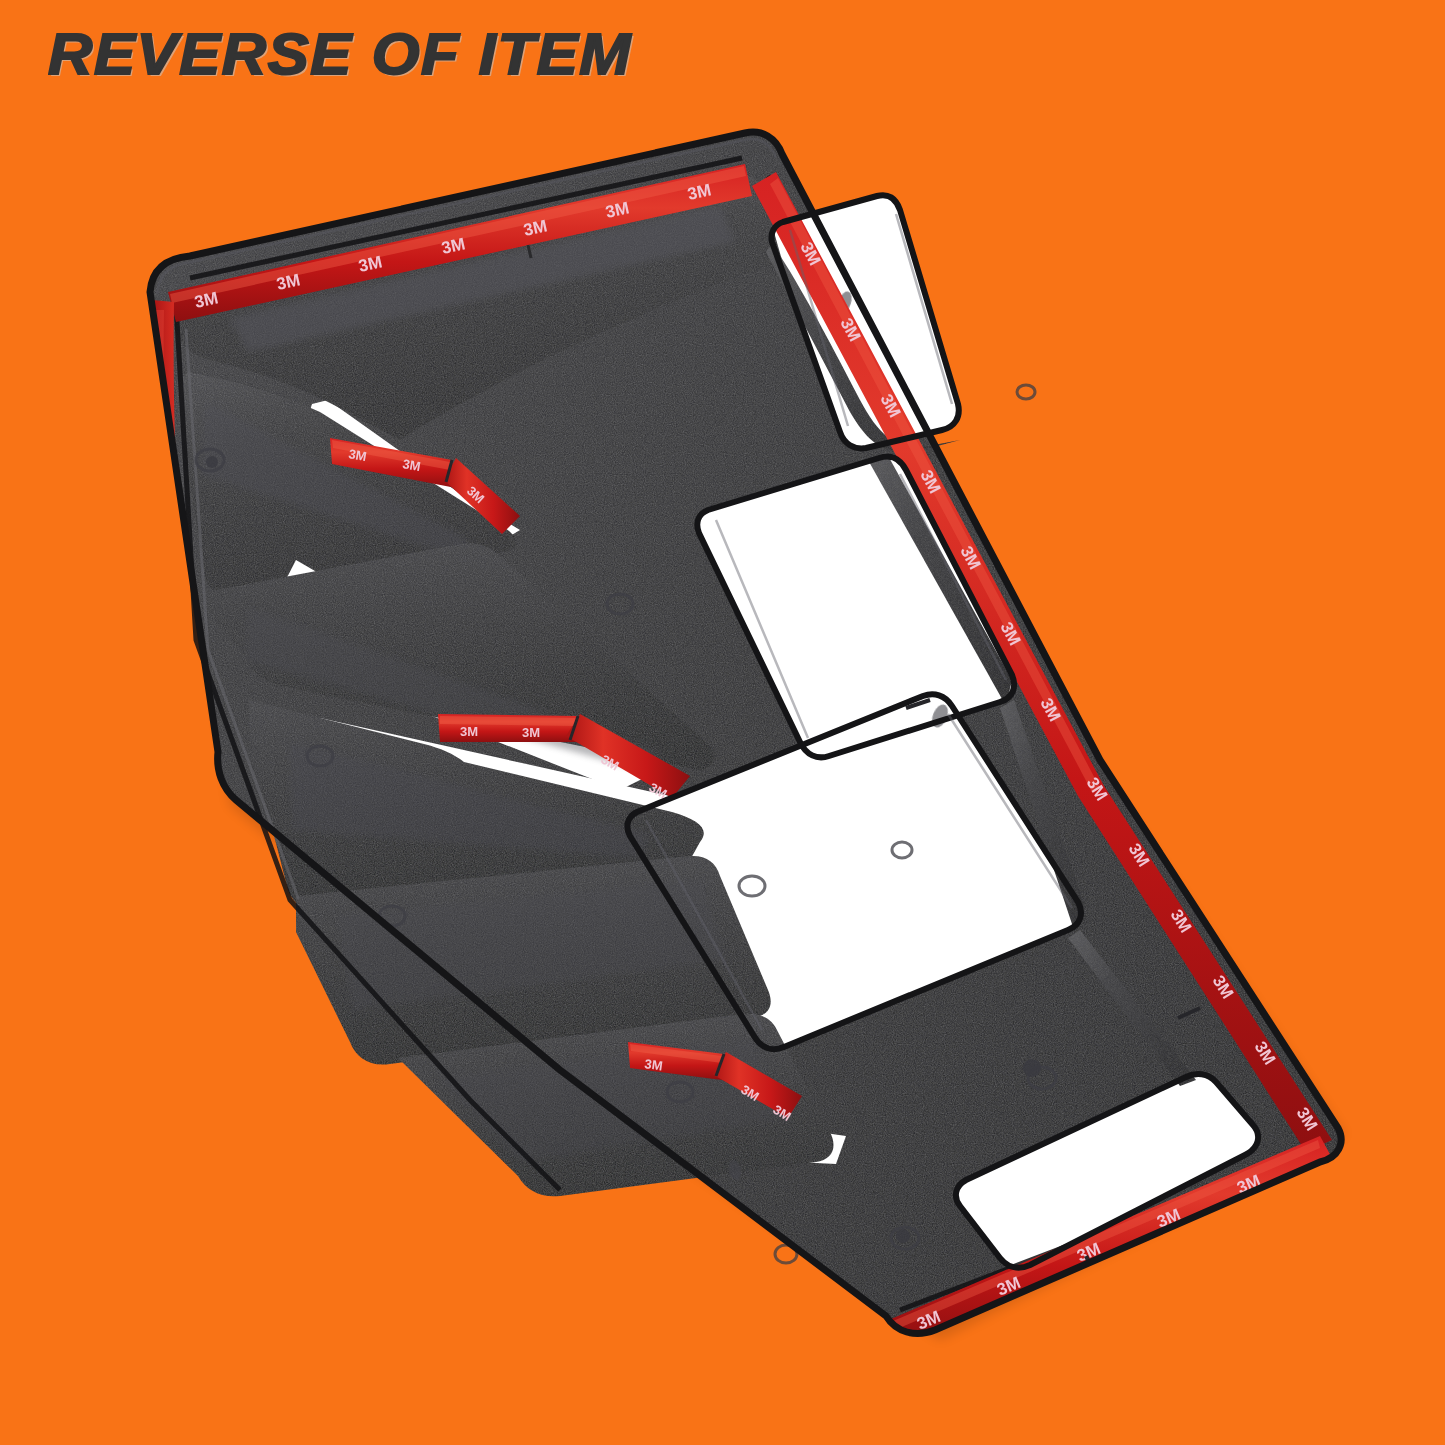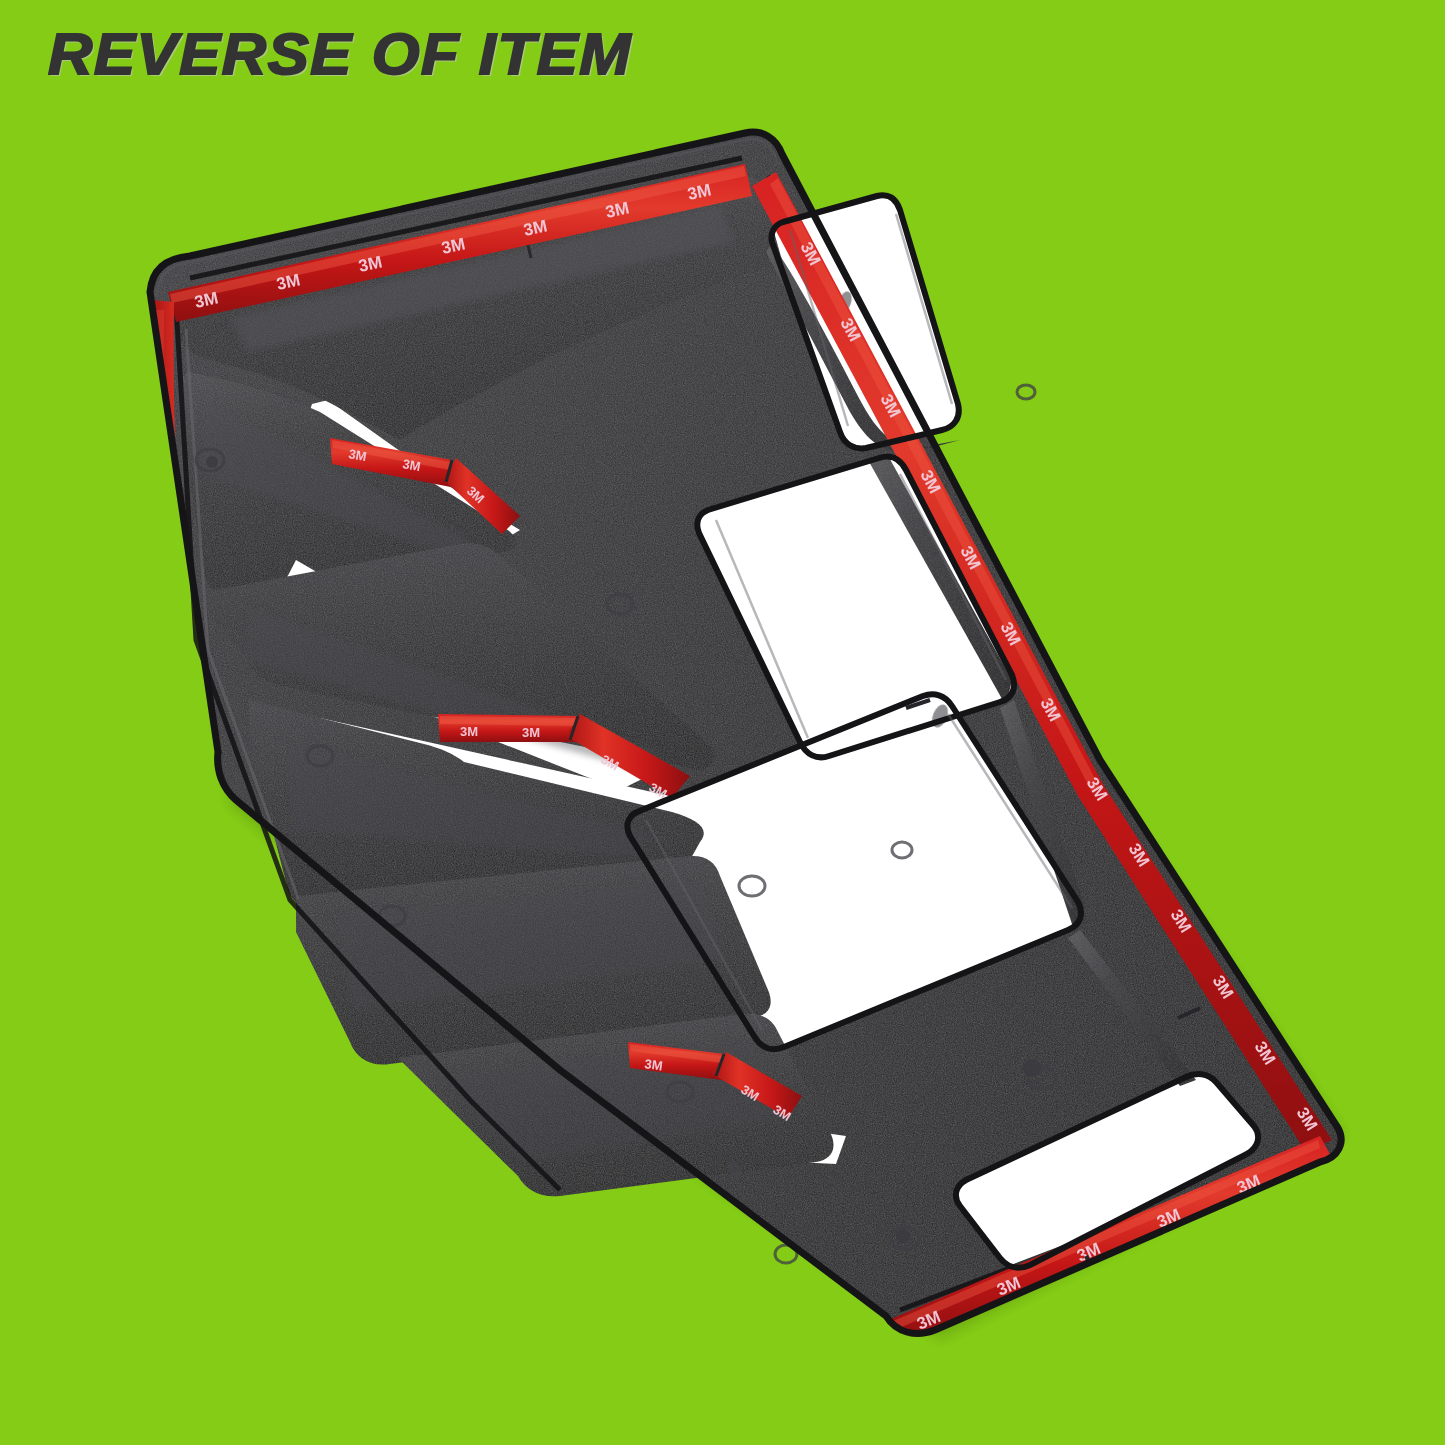--- a/index.html
+++ b/index.html
@@ -5,21 +5,21 @@
 <style>
   html, body {
     margin: 0;
     padding: 0;
     background: #ffffff;
   }
   #stage {
     position: relative;
     width: 1445px;
     height: 1445px;
-    background: #84cc16;
+    background: #f97316;
     overflow: hidden;
     font-family: "Liberation Sans", sans-serif;
   }
 
   
   #title-banner {
     position: absolute;
     left: 48px;
     top: 14px;
     width: 900px;

